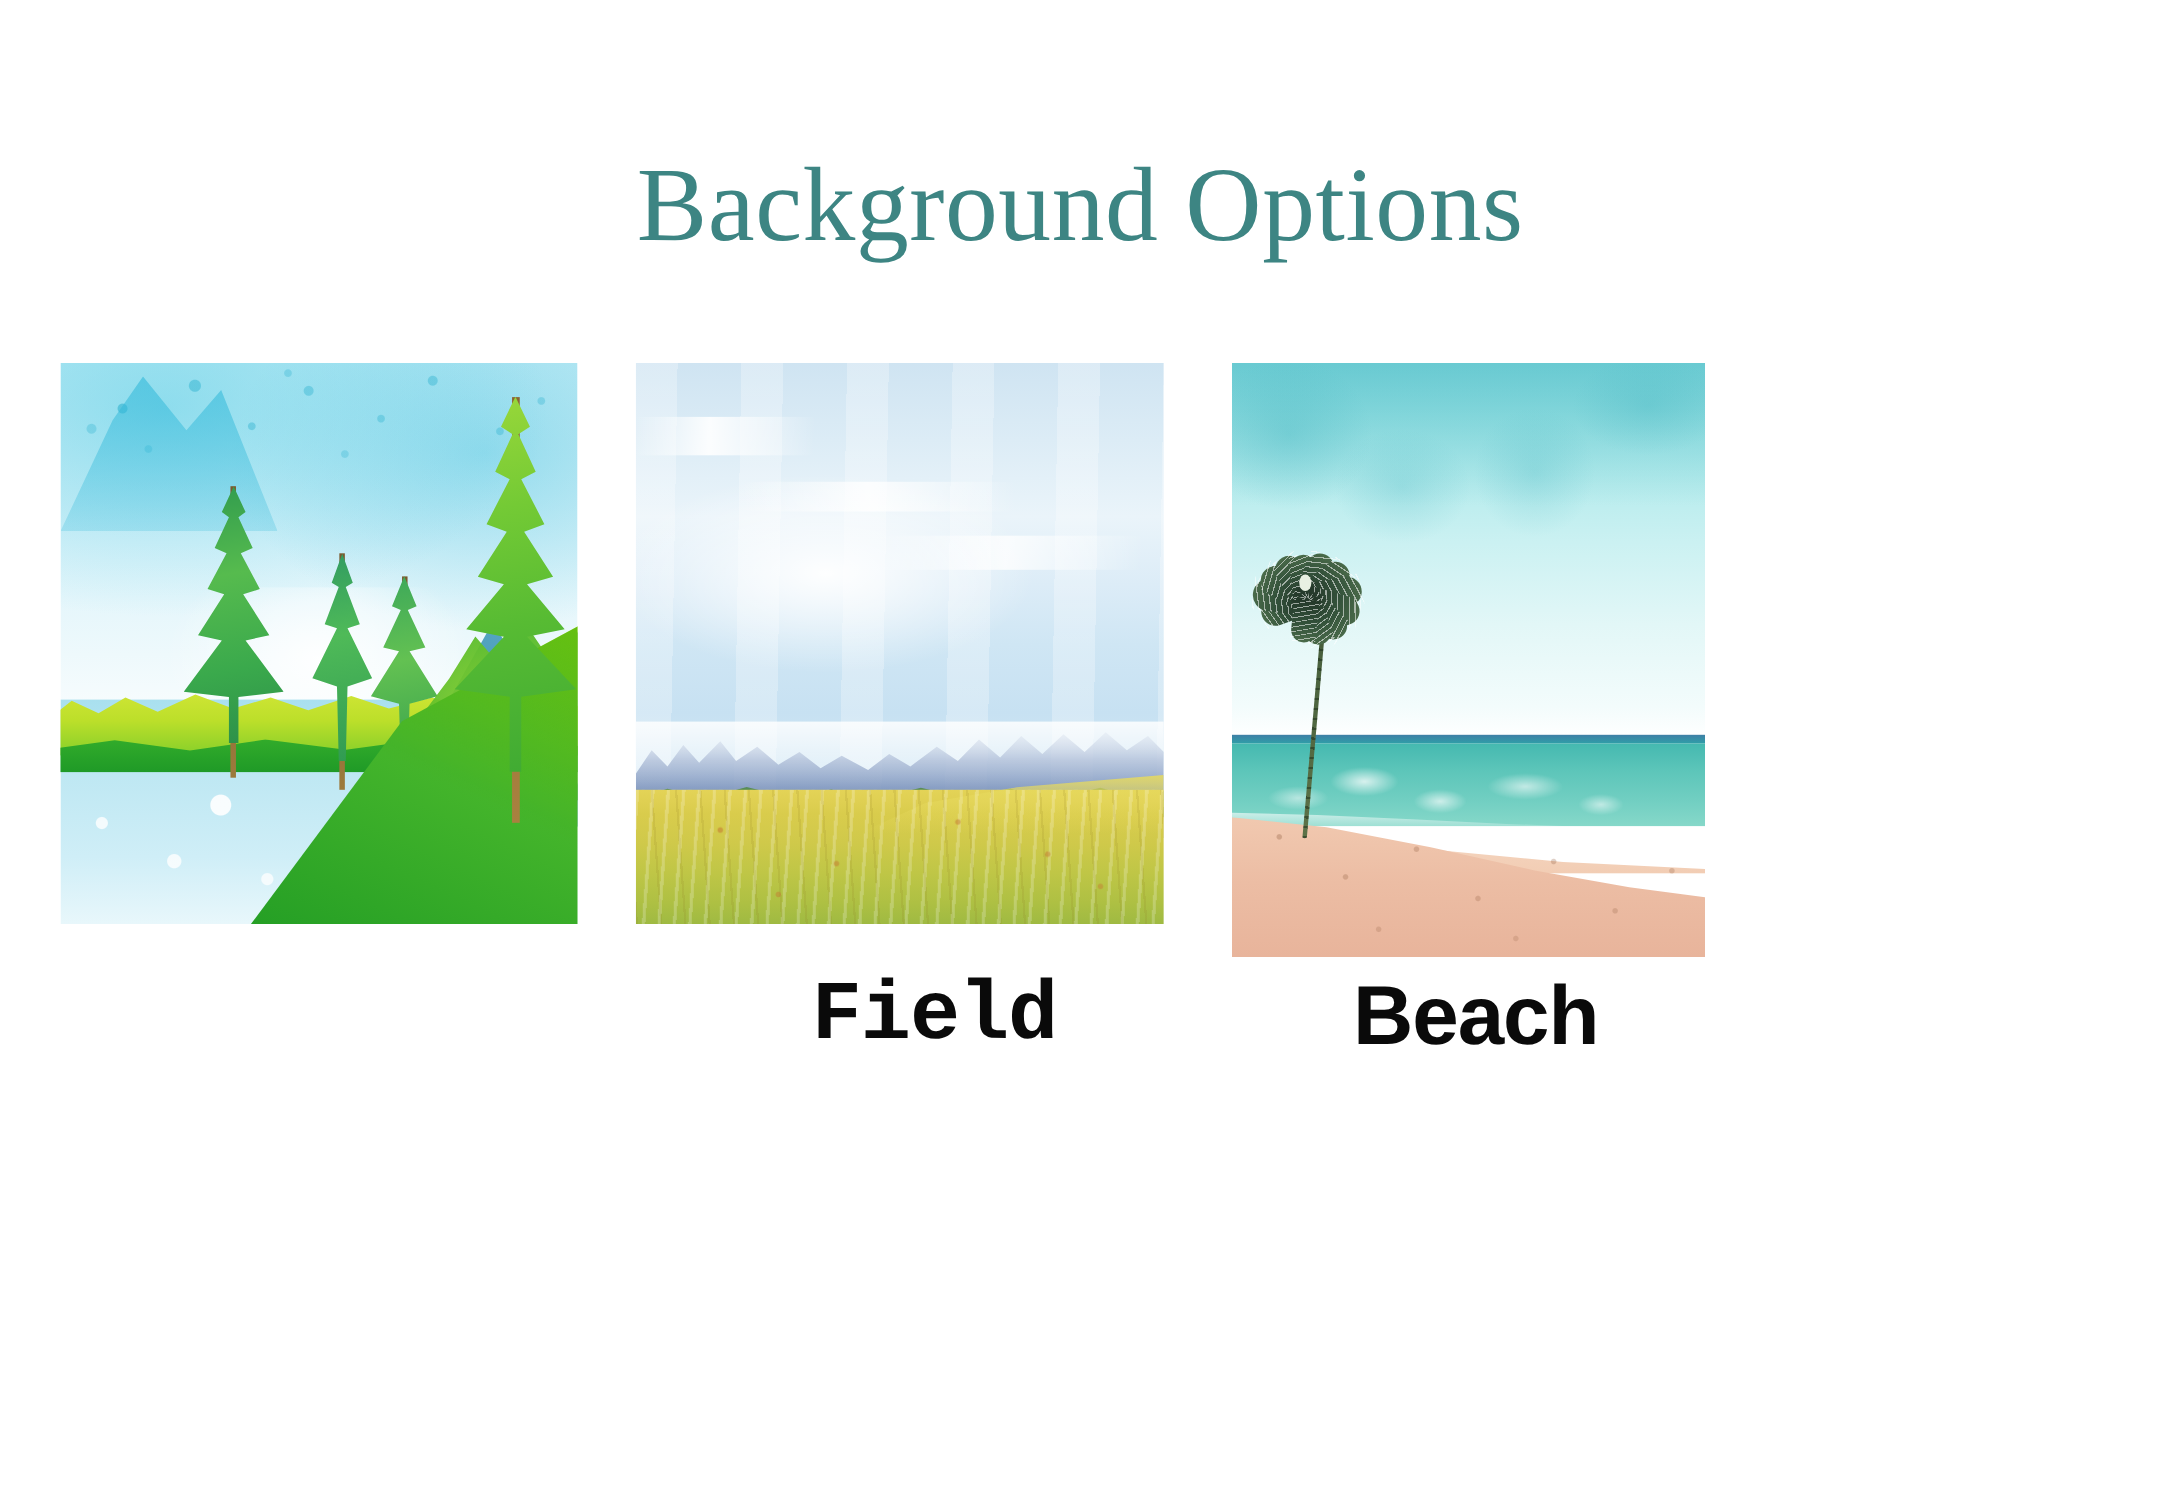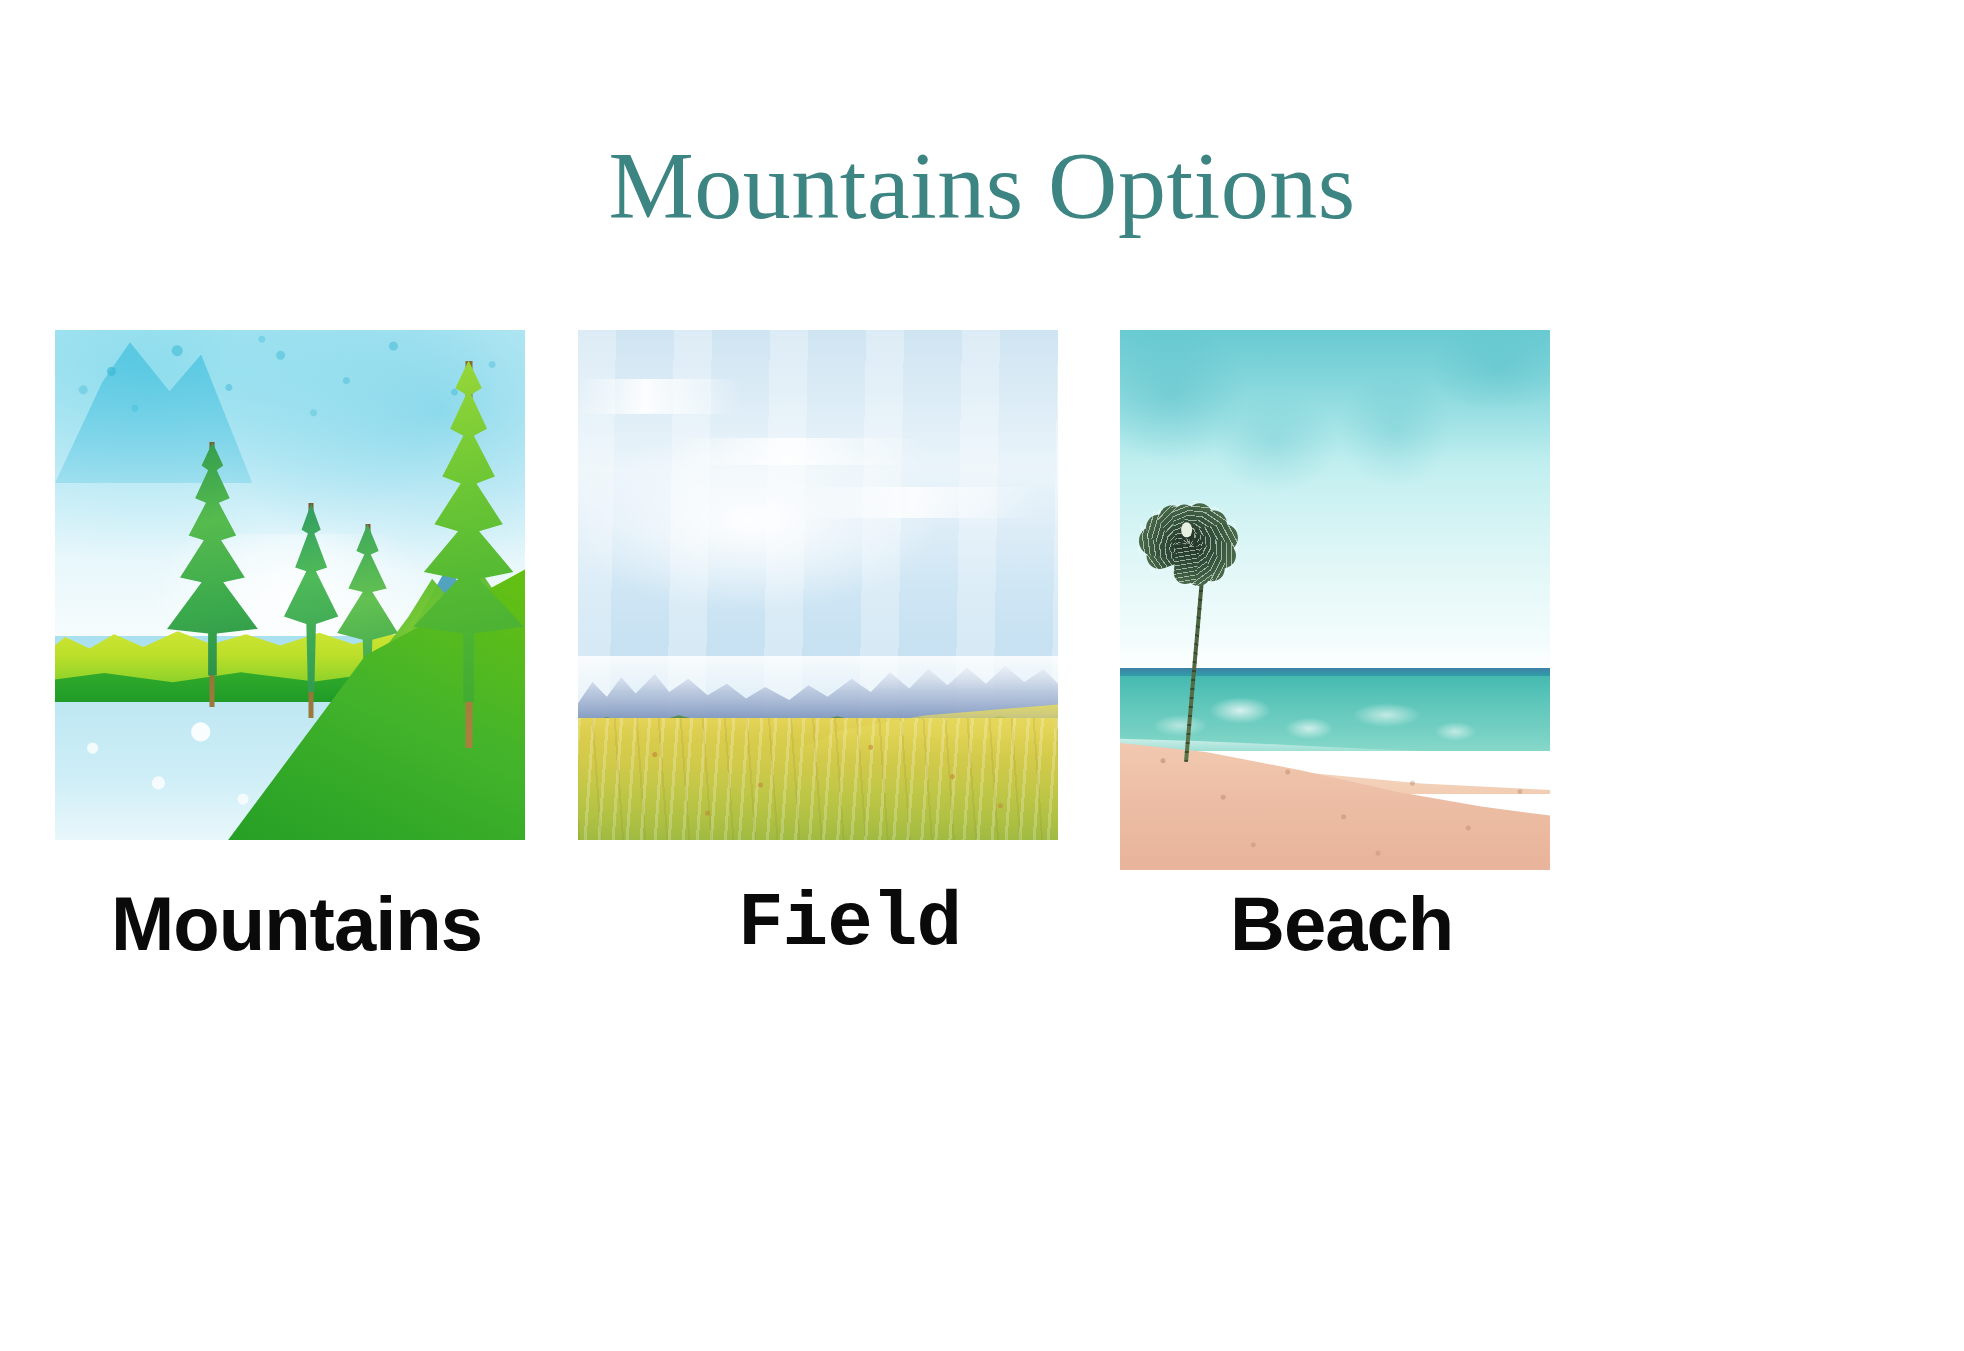--- a/index.html
+++ b/index.html
@@ -381,21 +381,21 @@
   .frond.f12 { transform: rotate(-200deg) scale(0.92,0.95); }
   .palm-crown-core {
     position:absolute; left:31%; top:22%; width:8%; height:5%;
     background:#e8f0e2; border-radius:50%;
     transform: translate(-26%,-24%);
   }
 </style>
 </head>
 <body style="background: rgb(255, 255, 255);">
 
-<h1 id="page-title" style="color: rgb(61, 133, 131);">Mountains Options</h1>
+<h1 id="page-title" style="color: rgb(61, 133, 131);">Background Options</h1>
 
 <div id="options-row">
 
   <div class="option-card" style="left:55px; width:470px;">
     <div class="thumb" id="thumb-mountains">
       <div class="inner">
         <div class="m-sky"></div>
         <div class="m-speck"></div>
         <div class="m-peak3"></div>
         <div class="m-peak1"></div>
@@ -423,21 +423,20 @@
         <div class="m-bush"></div>
         <div class="m-slope"></div>
         <div class="m-slope-light"></div>
 
         <div class="conifer tree-d">
           <div class="trunk"></div>
           <div class="body"></div>
         </div>
       </div>
     </div>
-    <div class="option-label" style="left:56px; top:556px;">Mountains</div>
   </div>
 
   <div class="option-card" style="left:578px; width:480px;">
     <div class="thumb" id="thumb-field">
       <div class="inner">
         <div class="f-sky"></div>
         <div class="f-cloud-bands"></div>
         <div class="f-clouds"></div>
         <div class="f-haze"></div>
         <div class="f-forest-far"></div>

